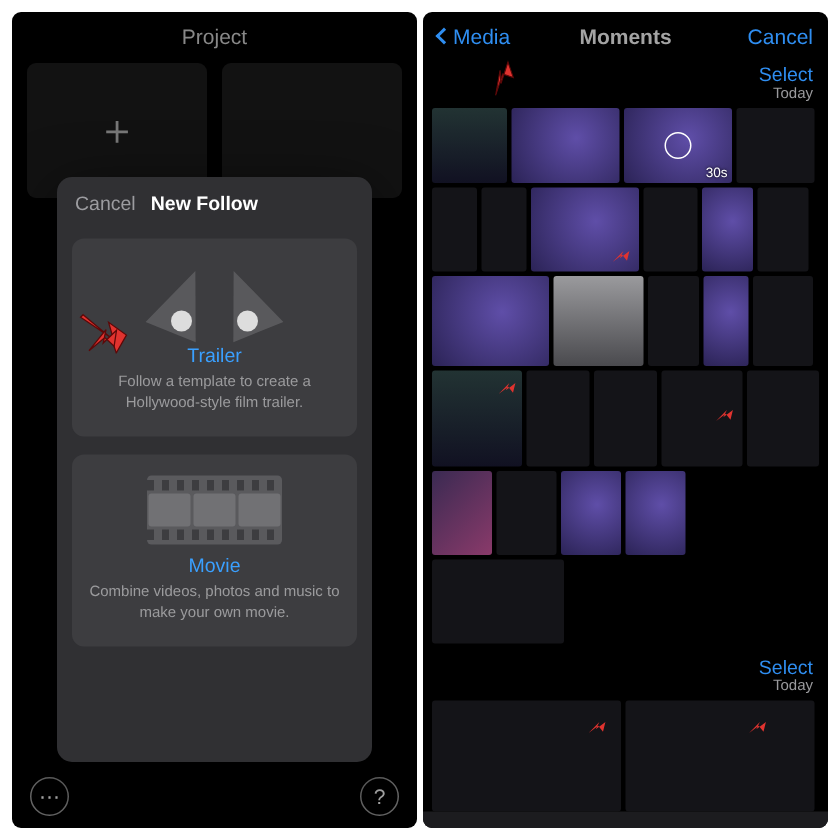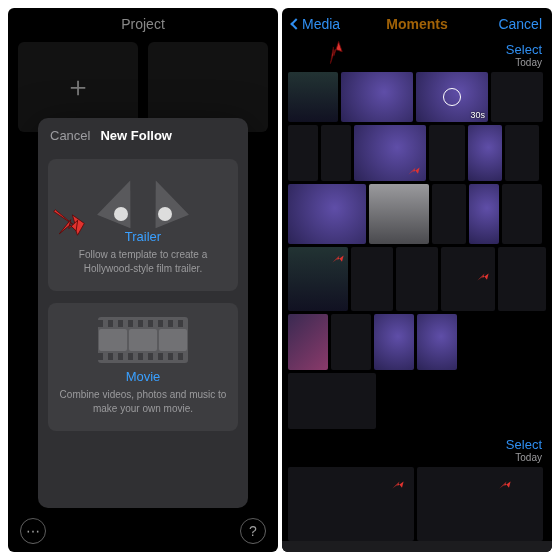--- a/index.html
+++ b/index.html
@@ -153,21 +153,21 @@
     position: relative;
   }
   .nav .back {
     color:#2f8ef1; font-size:14px; display:flex; align-items:center; gap:2px;
   }
   .nav .chev {
     display:inline-block; width:8px; height:8px;
     border-left:2px solid #2f8ef1; border-bottom:2px solid #2f8ef1;
     transform: rotate(45deg);
   }
-  .nav .title { color:#a16207; font-size:14px; font-weight:600; position:absolute; left:0; right:0; text-align:center; pointer-events:none;}
+  .nav .title { color:#a3a3a3; font-size:14px; font-weight:600; position:absolute; left:0; right:0; text-align:center; pointer-events:none;}
   .nav .cancel { color:#2f8ef1; font-size:14px; }
   .section-head {
     display:flex; justify-content:center; align-items:flex-end;
     flex-direction:column; padding: 2px 10px 4px;
   }
   .section-head .select { color:#2f8ef1; font-size:13px; align-self:flex-end;}
   .section-head .date { color:#9a9a9d; font-size:10px; align-self:flex-end;}
   .grid {
     padding: 0 6px;
     display:flex; flex-wrap:wrap;

